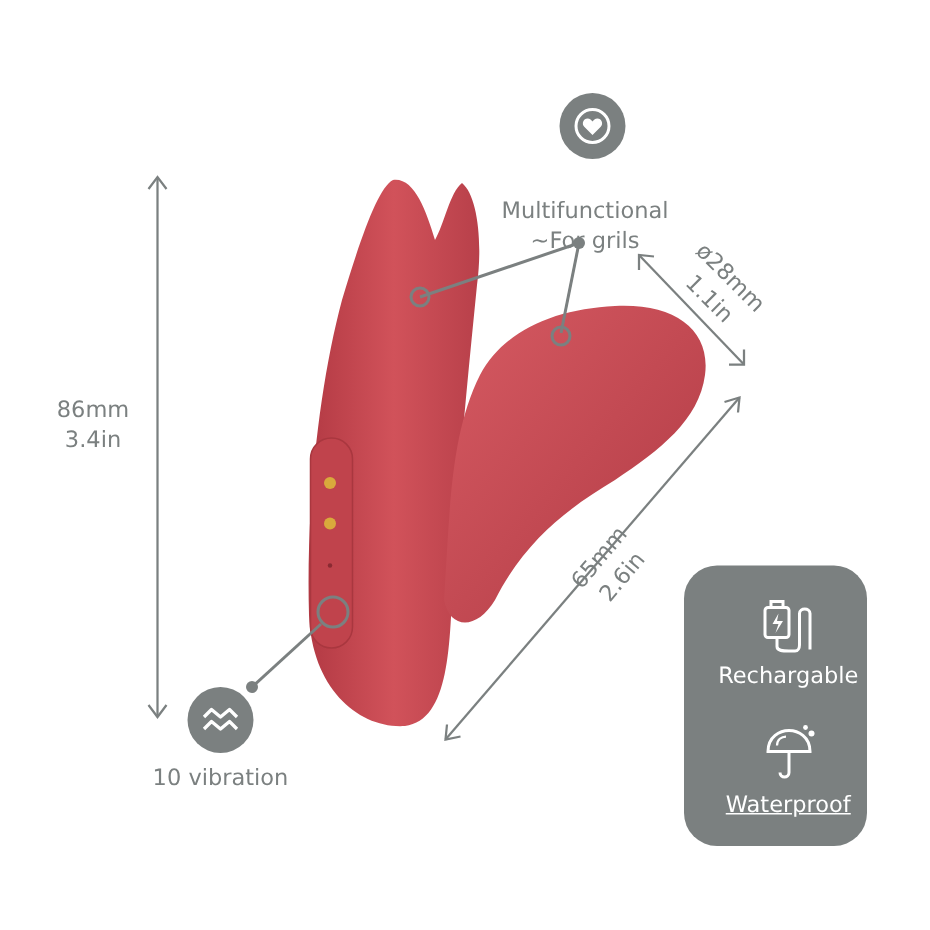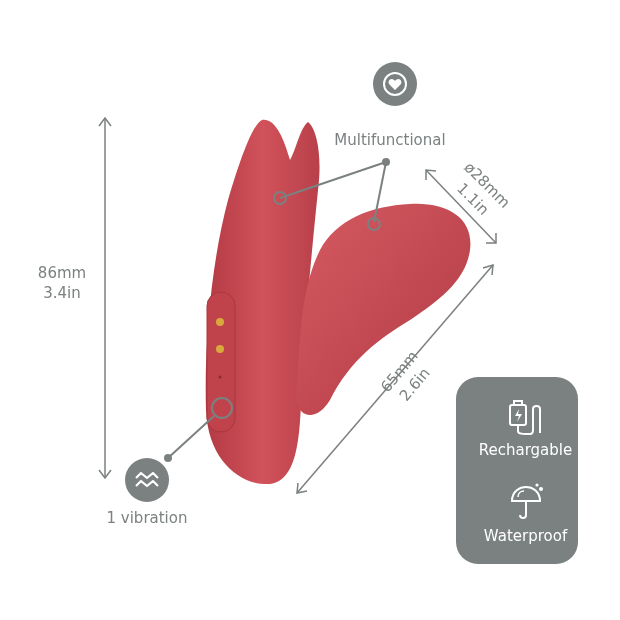--- a/index.html
+++ b/index.html
@@ -71,20 +71,21 @@
 </svg>
 
 <div class="badge-circle" style="left:373px;top:62px;">
   <svg width="26" height="26" viewBox="0 0 26 26">
     <circle cx="13" cy="13" r="11" fill="none" stroke="#fff" stroke-width="2"></circle>
     <path d="M13 19 L7.5 13.5 C5.5 11.5 7 8 9.7 8 C11.3 8 12.3 9 13 10 C13.7 9 14.7 8 16.3 8 C19 8 20.5 11.5 18.5 13.5 Z" fill="#fff"></path>
   </svg>
 </div>
 <div class="abs label" style="left:326px;top:106px;width:128px;margin-top:24px;">
   <div>Multifunctional</div>
+  <div>~For grils</div>
 </div>
 
 <div class="abs label" style="left:27px;top:263px;width:70px;">
   <div>86mm</div>
   <div>3.4in</div>
 </div>
 
 <div class="abs label rot" style="left:440px;top:172px;width:80px;transform:rotate(45deg);">
   <div>ø28mm</div>
   <div>1.1in</div>
@@ -95,34 +96,34 @@
   <div>2.6in</div>
 </div>
 
 <div class="badge-circle" style="left:125px;top:458px;">
   <svg width="26" height="20" viewBox="0 0 26 20">
     <path d="M2 8 L7 3 L13 8 L19 3 L24 8" fill="none" stroke="#fff" stroke-width="2.2" stroke-linejoin="round"></path>
     <path d="M2 16 L7 11 L13 16 L19 11 L24 16" fill="none" stroke="#fff" stroke-width="2.2" stroke-linejoin="round"></path>
   </svg>
 </div>
 <div class="abs label" style="left:92px;top:508px;width:110px;">
-  <div>1 vibration</div>
+  <div>10 vibration</div>
 </div>
 
 <div class="feature-panel">
   <div class="feature-item" style="top:22px;">
     <svg width="40" height="38" viewBox="0 0 40 38">
       <rect x="4" y="6" width="16" height="20" rx="2" fill="none" stroke="#fff" stroke-width="2"></rect>
       <rect x="8" y="2" width="8" height="4" fill="none" stroke="#fff" stroke-width="2"></rect>
       <path d="M13 10 L9 17 L13 17 L11 23 L16 15 L12 15 Z" fill="#fff"></path>
       <path d="M12 26 L12 32 C12 35 16 35 20 35 L24 35 C26 35 27 33 27 31 L27 10 C27 6 34 6 34 10 L34 34" fill="none" stroke="#fff" stroke-width="2"></path>
     </svg>
     <span class="feature-label">Rechargable</span>
   </div>
-  <div class="feature-item" style="top:104px;">
+  <div class="feature-item" style="top:104px;text-decoration:underline;">
     <svg width="40" height="42" viewBox="0 0 40 42">
       <path d="M6 20 C6 10 14 6 20 6 C26 6 34 10 34 20 Z" fill="none" stroke="#fff" stroke-width="2"></path>
       <path d="M12 16 C12 12 15 10 18 10" fill="none" stroke="#fff" stroke-width="1.5"></path>
       <path d="M20 20 L20 34 C20 38 14 38 14 34" fill="none" stroke="#fff" stroke-width="2"></path>
       <circle cx="31" cy="4" r="1.6" fill="#fff"></circle>
       <circle cx="35" cy="8" r="2" fill="#fff"></circle>
     </svg>
     <span class="feature-label">Waterproof</span>
   </div>
 </div>

